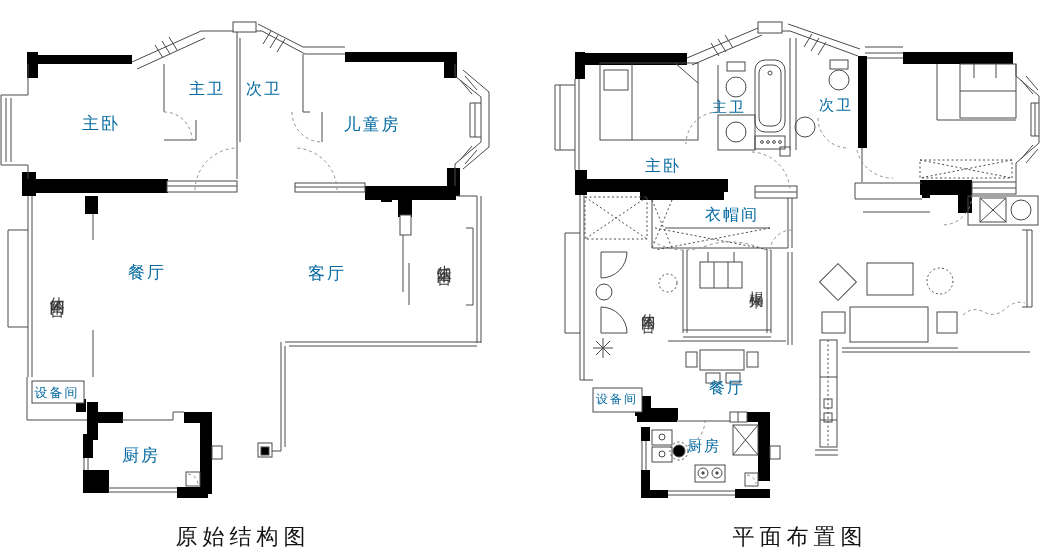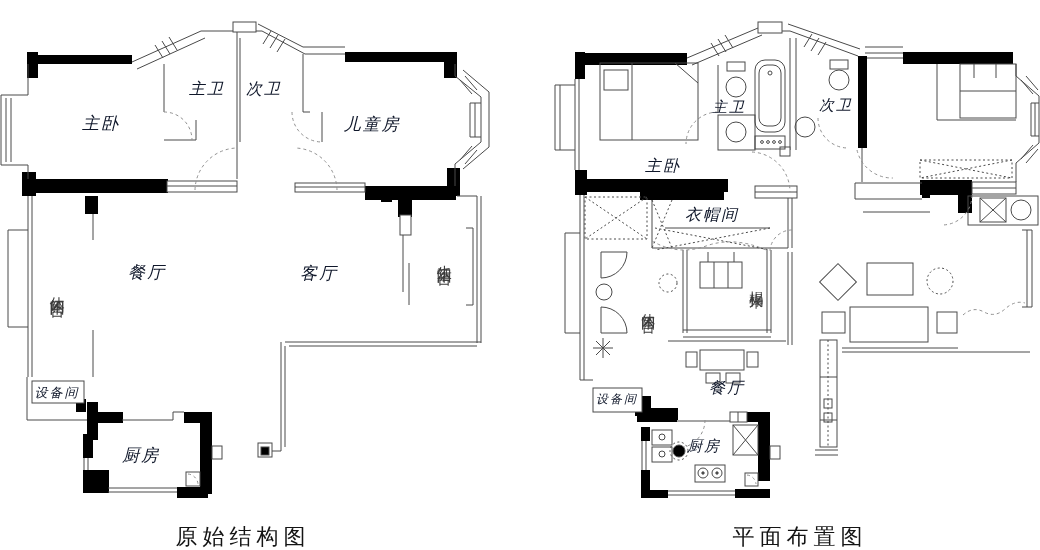--- a/index.html
+++ b/index.html
@@ -1,20 +1,20 @@
 <!DOCTYPE html>
 <html><head>
 <meta charset="utf-8">
 <style>
   html,body{margin:0;padding:0;background:#ffffff;}
   #stage{position:relative;width:1040px;height:550px;background:#fff;overflow:hidden;
          font-family:"Liberation Sans",sans-serif;}
   #plan-svg{position:absolute;left:0;top:0;}
-  .lbl{position:absolute;transform:translate(-50%,-50%);color:#0f172a;white-space:nowrap;
-       letter-spacing:2px;line-height:1;font-style:italic;}
+  .lbl{position:absolute;transform:translate(-50%,-50%);color:#0369a1;white-space:nowrap;
+       letter-spacing:2px;line-height:1;}
   .vlbl{position:absolute;transform:translate(-50%,-50%);color:#3a3a3a;
         writing-mode:vertical-rl;text-orientation:upright;line-height:1.1;letter-spacing:2px;}
   .title{position:absolute;transform:translate(-50%,-50%);color:#141414;
          font-family:"Liberation Serif",serif;font-size:22px;letter-spacing:5px;white-space:nowrap;}
   .fs17{font-size:17px;} .fs16{font-size:16px;} .fs15{font-size:15px;}
   .fs14{font-size:14px;} .fs13{font-size:13px;} .fs12{font-size:12px;}
 </style>
 </head>
 <body>
 
@@ -286,30 +286,30 @@
     </g>
   </g>
 </svg>
 
   <div class="lbl fs17" style="left:101px;top:123px">主卧</div>
   <div class="lbl fs16" style="left:207px;top:89px">主卫</div>
   <div class="lbl fs16" style="left:264px;top:89px">次卫</div>
   <div class="lbl fs17" style="left:372px;top:124px">儿童房</div>
   <div class="vlbl fs15" style="left:57px;top:289px">休闲阳台</div>
   <div class="lbl fs17" style="left:147px;top:272px">餐厅</div>
-  <div class="lbl fs17" style="left:319px;top:273px">客厅</div>
+  <div class="lbl fs17" style="left:327px;top:273px">客厅</div>
   <div class="vlbl fs15" style="left:444px;top:257px">生活阳台</div>
   <div class="lbl fs13" style="left:57px;top:392px">设备间</div>
   <div class="lbl fs17" style="left:141px;top:455px">厨房</div>
   <div class="title" style="left:243px;top:537px">原始结构图</div>
 
   <div class="lbl fs16" style="left:663px;top:166px">主卧</div>
   <div class="lbl fs15" style="left:729px;top:106px">主卫</div>
   <div class="lbl fs15" style="left:836px;top:104px">次卫</div>
-  <div class="lbl fs16" style="left:712px;top:215px">衣帽间</div>
+  <div class="lbl fs16" style="left:732px;top:215px">衣帽间</div>
   <div class="vlbl fs14" style="left:648px;top:306px">休闲阳台</div>
   <div class="vlbl fs14" style="left:756px;top:283px">榻榻米</div>
   <div class="lbl fs16" style="left:727px;top:388px">餐厅</div>
   <div class="lbl fs12" style="left:617px;top:399px">设备间</div>
   <div class="lbl fs15" style="left:704px;top:445px">厨房</div>
   <div class="title" style="left:800px;top:537px">平面布置图</div>
 
 </div>
 
 </body></html>

